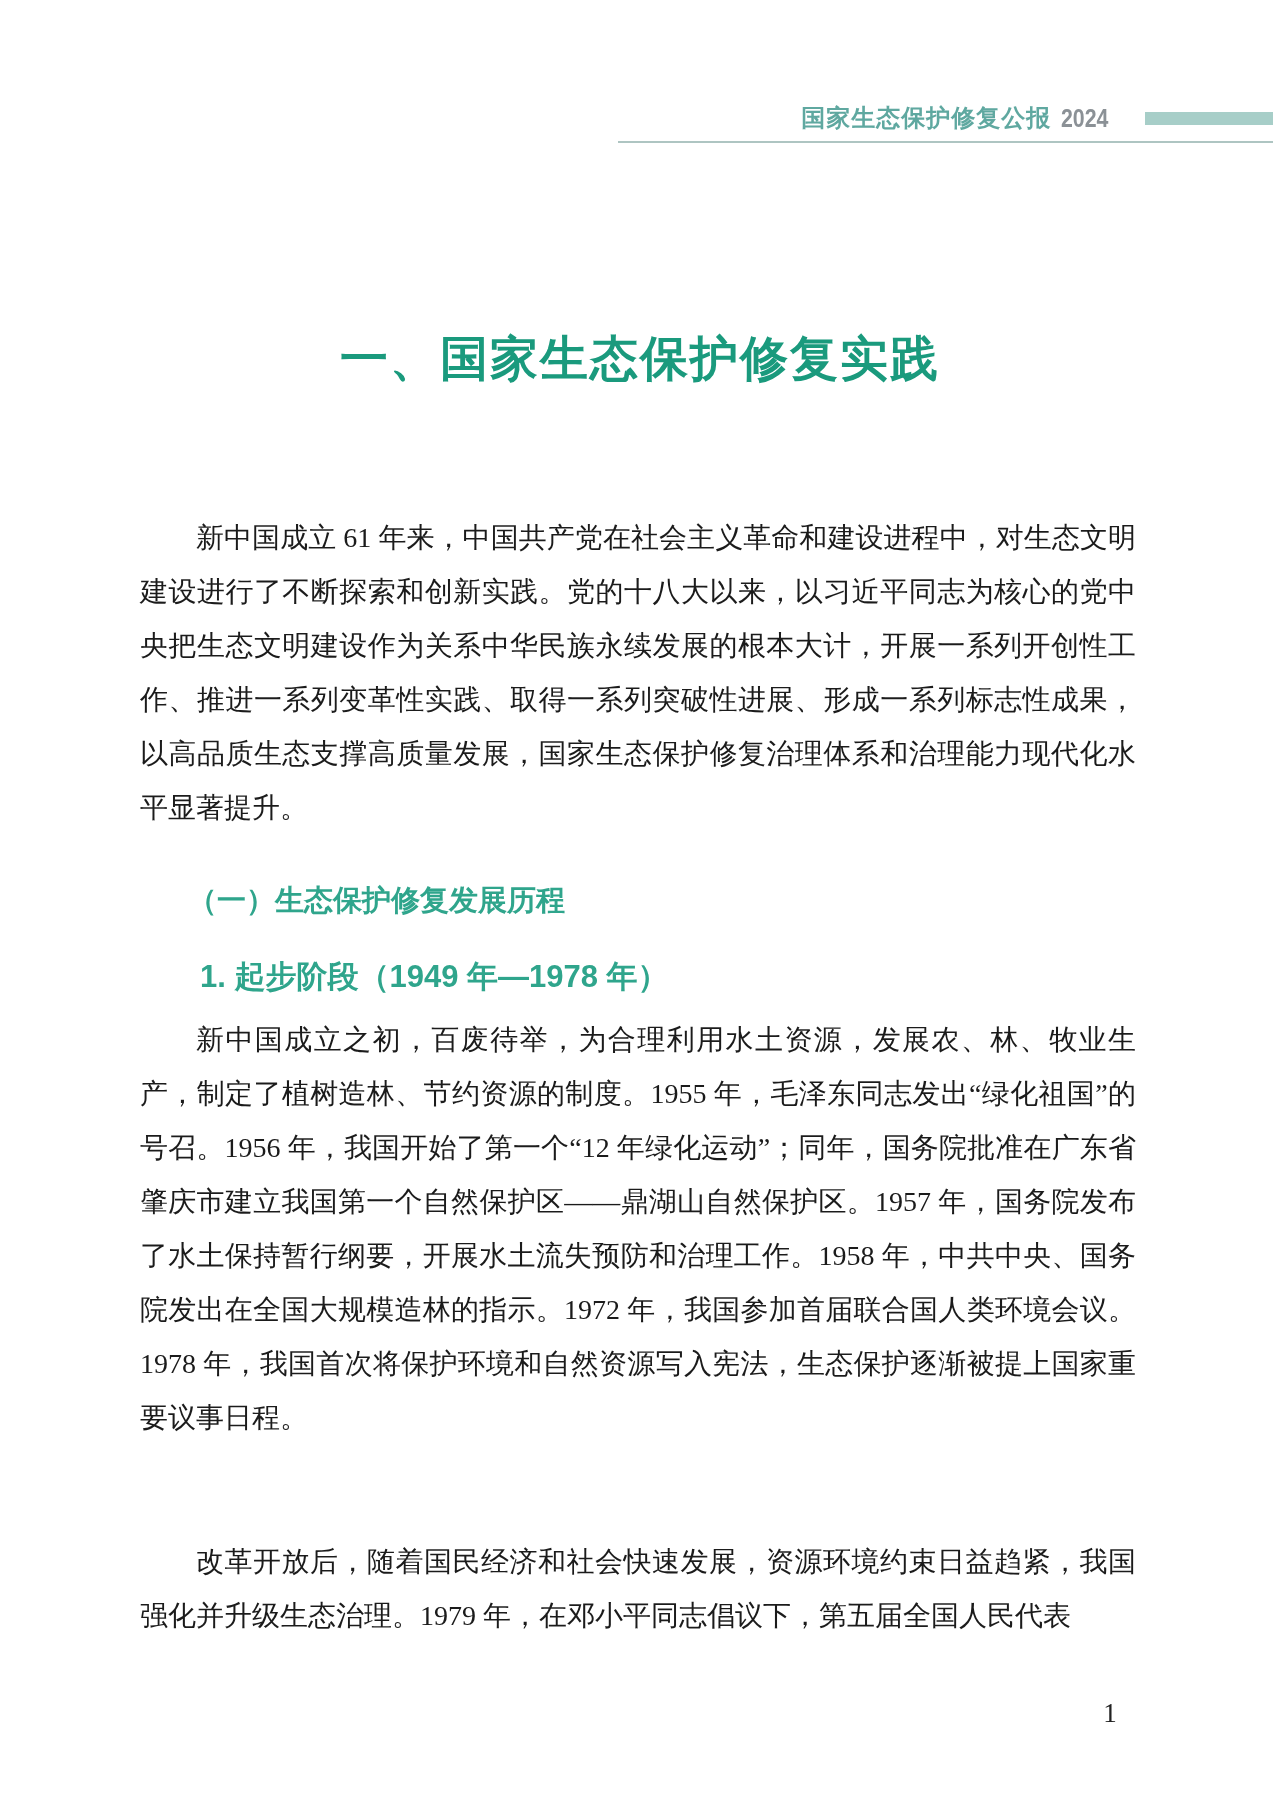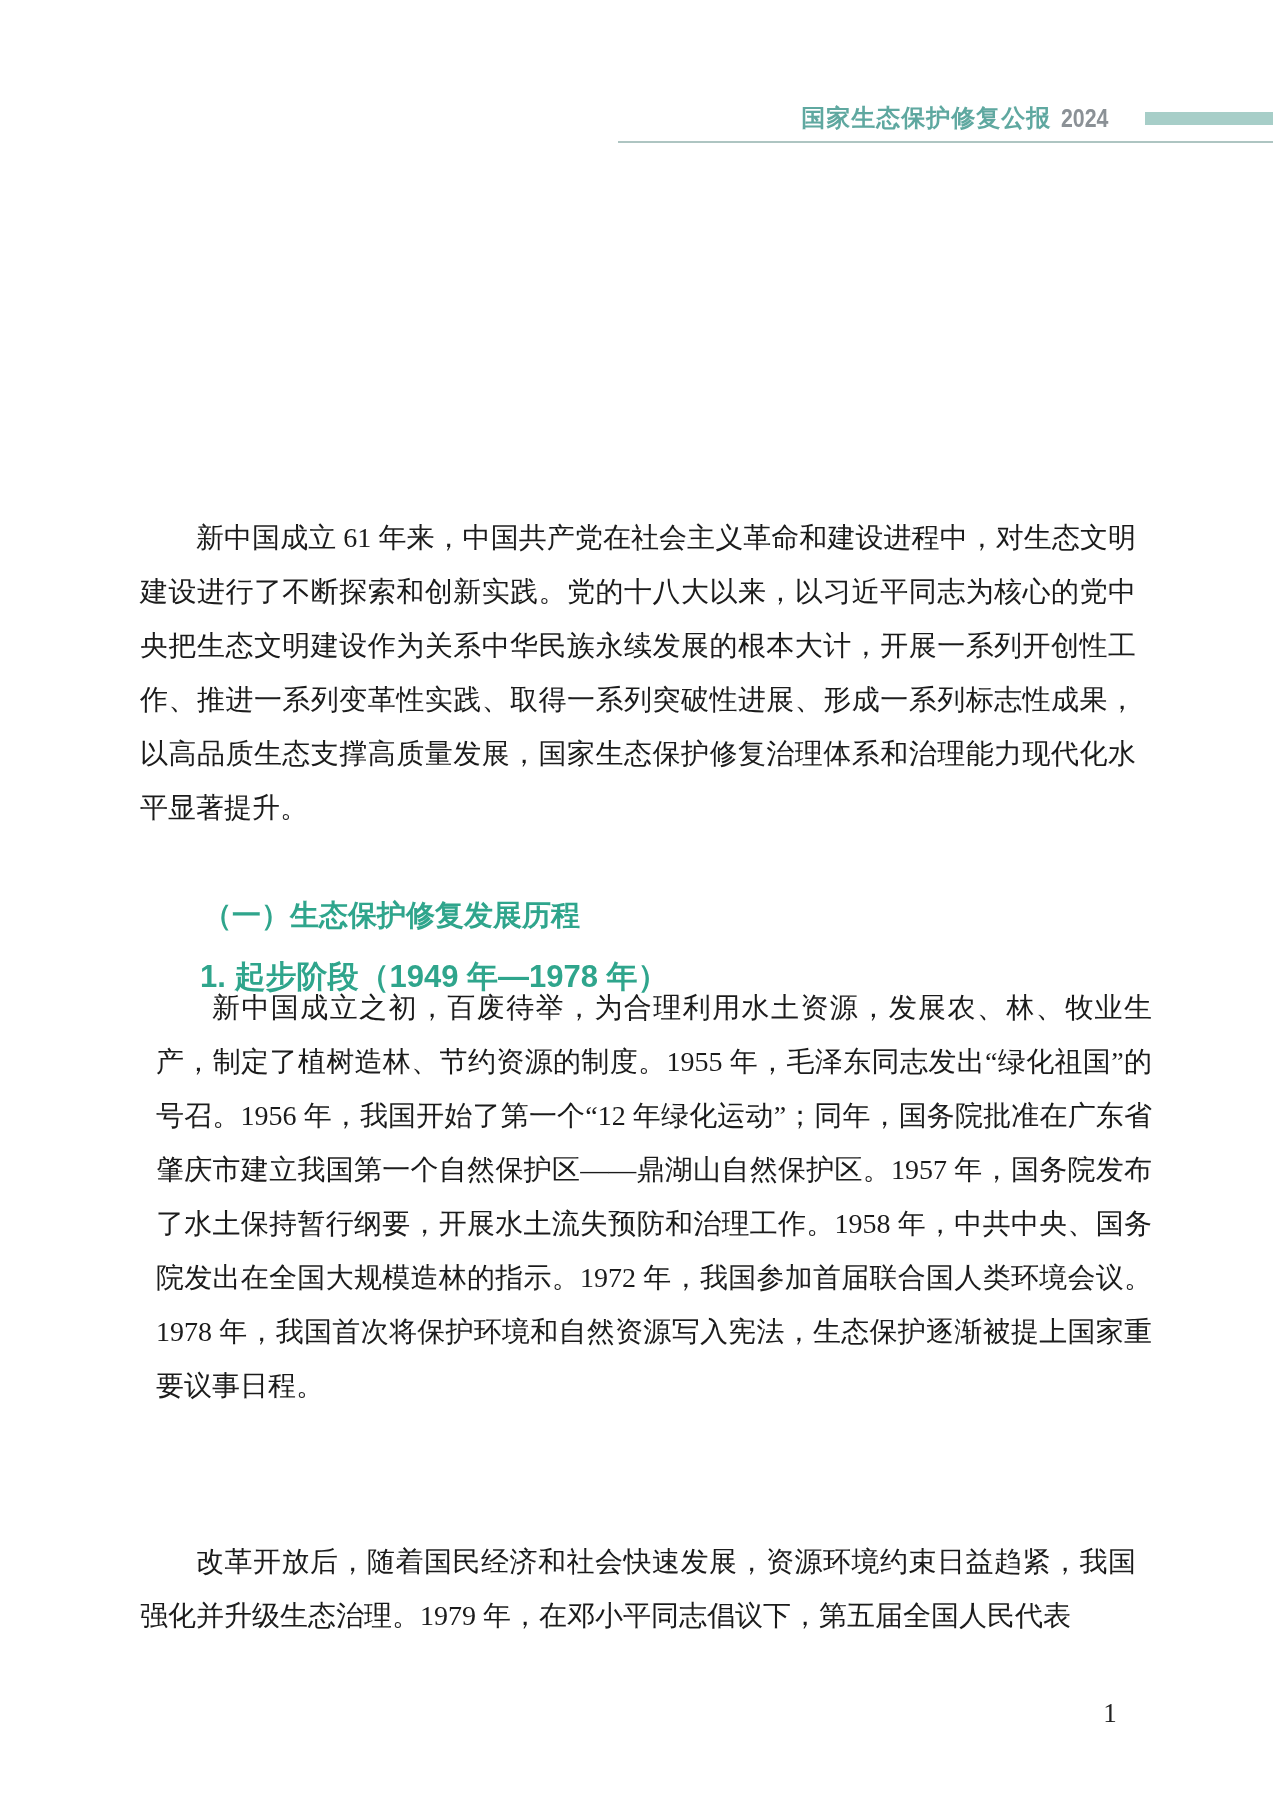--- a/index.html
+++ b/index.html
@@ -80,29 +80,29 @@
     width: 996px;
     margin: 0;
     font-size: 28px;
     line-height: 54px;
     text-align: justify;
     text-justify: inter-character;
     text-indent: 2em;
     color: var(--body_text, #1b1b1b);
   }
   .para-intro { top: 511px; }
-  .para-sub1  { top: 981px; margin-left: 16px; }
+  .para-sub1  { top: 1013px; }
   .para-sub2  { top: 1535px; }
 
   
   .section-heading {
     position: absolute;
     top: 883px;
     left: 188px;
-    margin: 15px;
+    margin: 0;
     font-family: "Liberation Sans", "DejaVu Sans", sans-serif;
     font-size: 29px;
     font-weight: bold;
     color: var(--heading_teal, #2fa58c);
     line-height: 1.2;
   }
   .sub-heading {
     position: absolute;
     left: 200px;
     margin: 0;
@@ -130,20 +130,21 @@
 <body>
 
 <div class="page">
 
   <header class="doc-header">
     <span class="header-title">国家生态保护修复公报</span>
     <span class="header-year">2024</span>
     <span class="header-bar"></span>
   </header>
 
+  <h1 class="main-title">一、国家生态保护修复实践</h1>
 
   <p class="body-para para-intro">新中国成立 61 年来，中国共产党在社会主义革命和建设进程中，对生态文明建设进行了不断探索和创新实践。党的十八大以来，以习近平同志为核心的党中央把生态文明建设作为关系中华民族永续发展的根本大计，开展一系列开创性工作、推进一系列变革性实践、取得一系列突破性进展、形成一系列标志性成果，以高品质生态支撑高质量发展，国家生态保护修复治理体系和治理能力现代化水平显著提升。</p>
 
   <h2 class="section-heading">（一）生态保护修复发展历程</h2>
 
   <h3 class="sub-heading sub1">1. 起步阶段（1949 年—1978 年）</h3>
 
   <p class="body-para para-sub1">新中国成立之初，百废待举，为合理利用水土资源，发展农、林、牧业生产，制定了植树造林、节约资源的制度。1955 年，毛泽东同志发出“绿化祖国”的号召。1956 年，我国开始了第一个“12 年绿化运动”；同年，国务院批准在广东省肇庆市建立我国第一个自然保护区——鼎湖山自然保护区。1957 年，国务院发布了水土保持暂行纲要，开展水土流失预防和治理工作。1958 年，中共中央、国务院发出在全国大规模造林的指示。1972 年，我国参加首届联合国人类环境会议。1978 年，我国首次将保护环境和自然资源写入宪法，生态保护逐渐被提上国家重要议事日程。</p>
 
 

